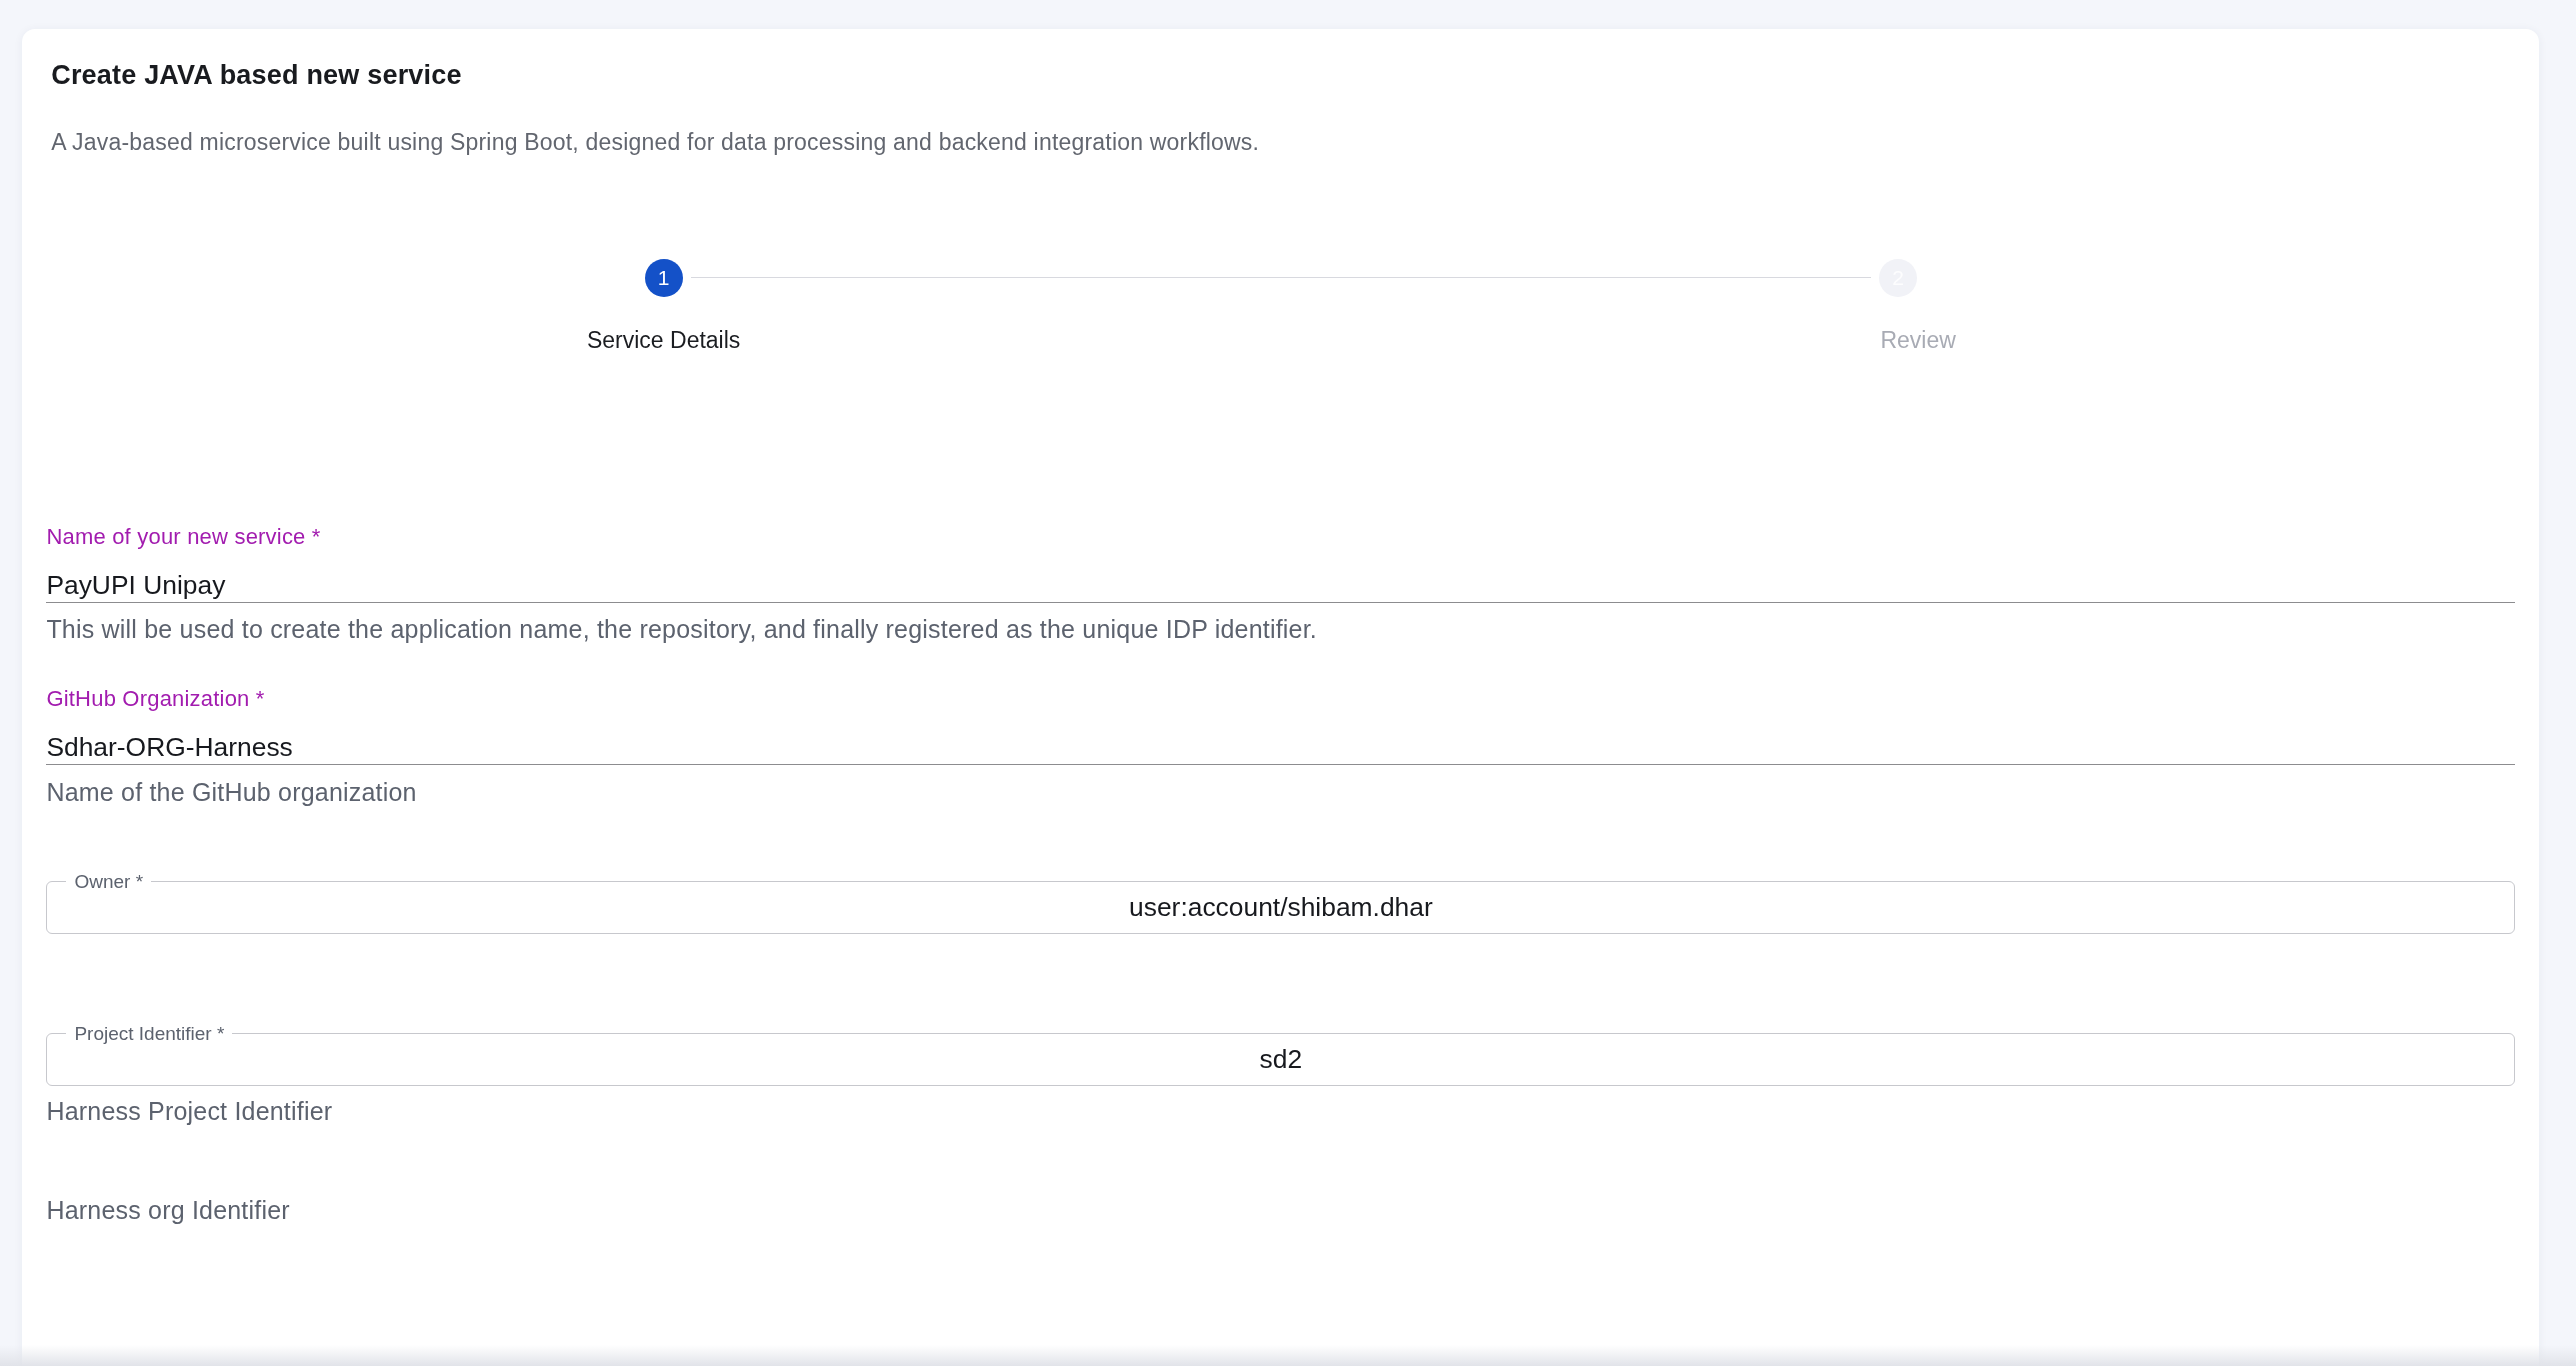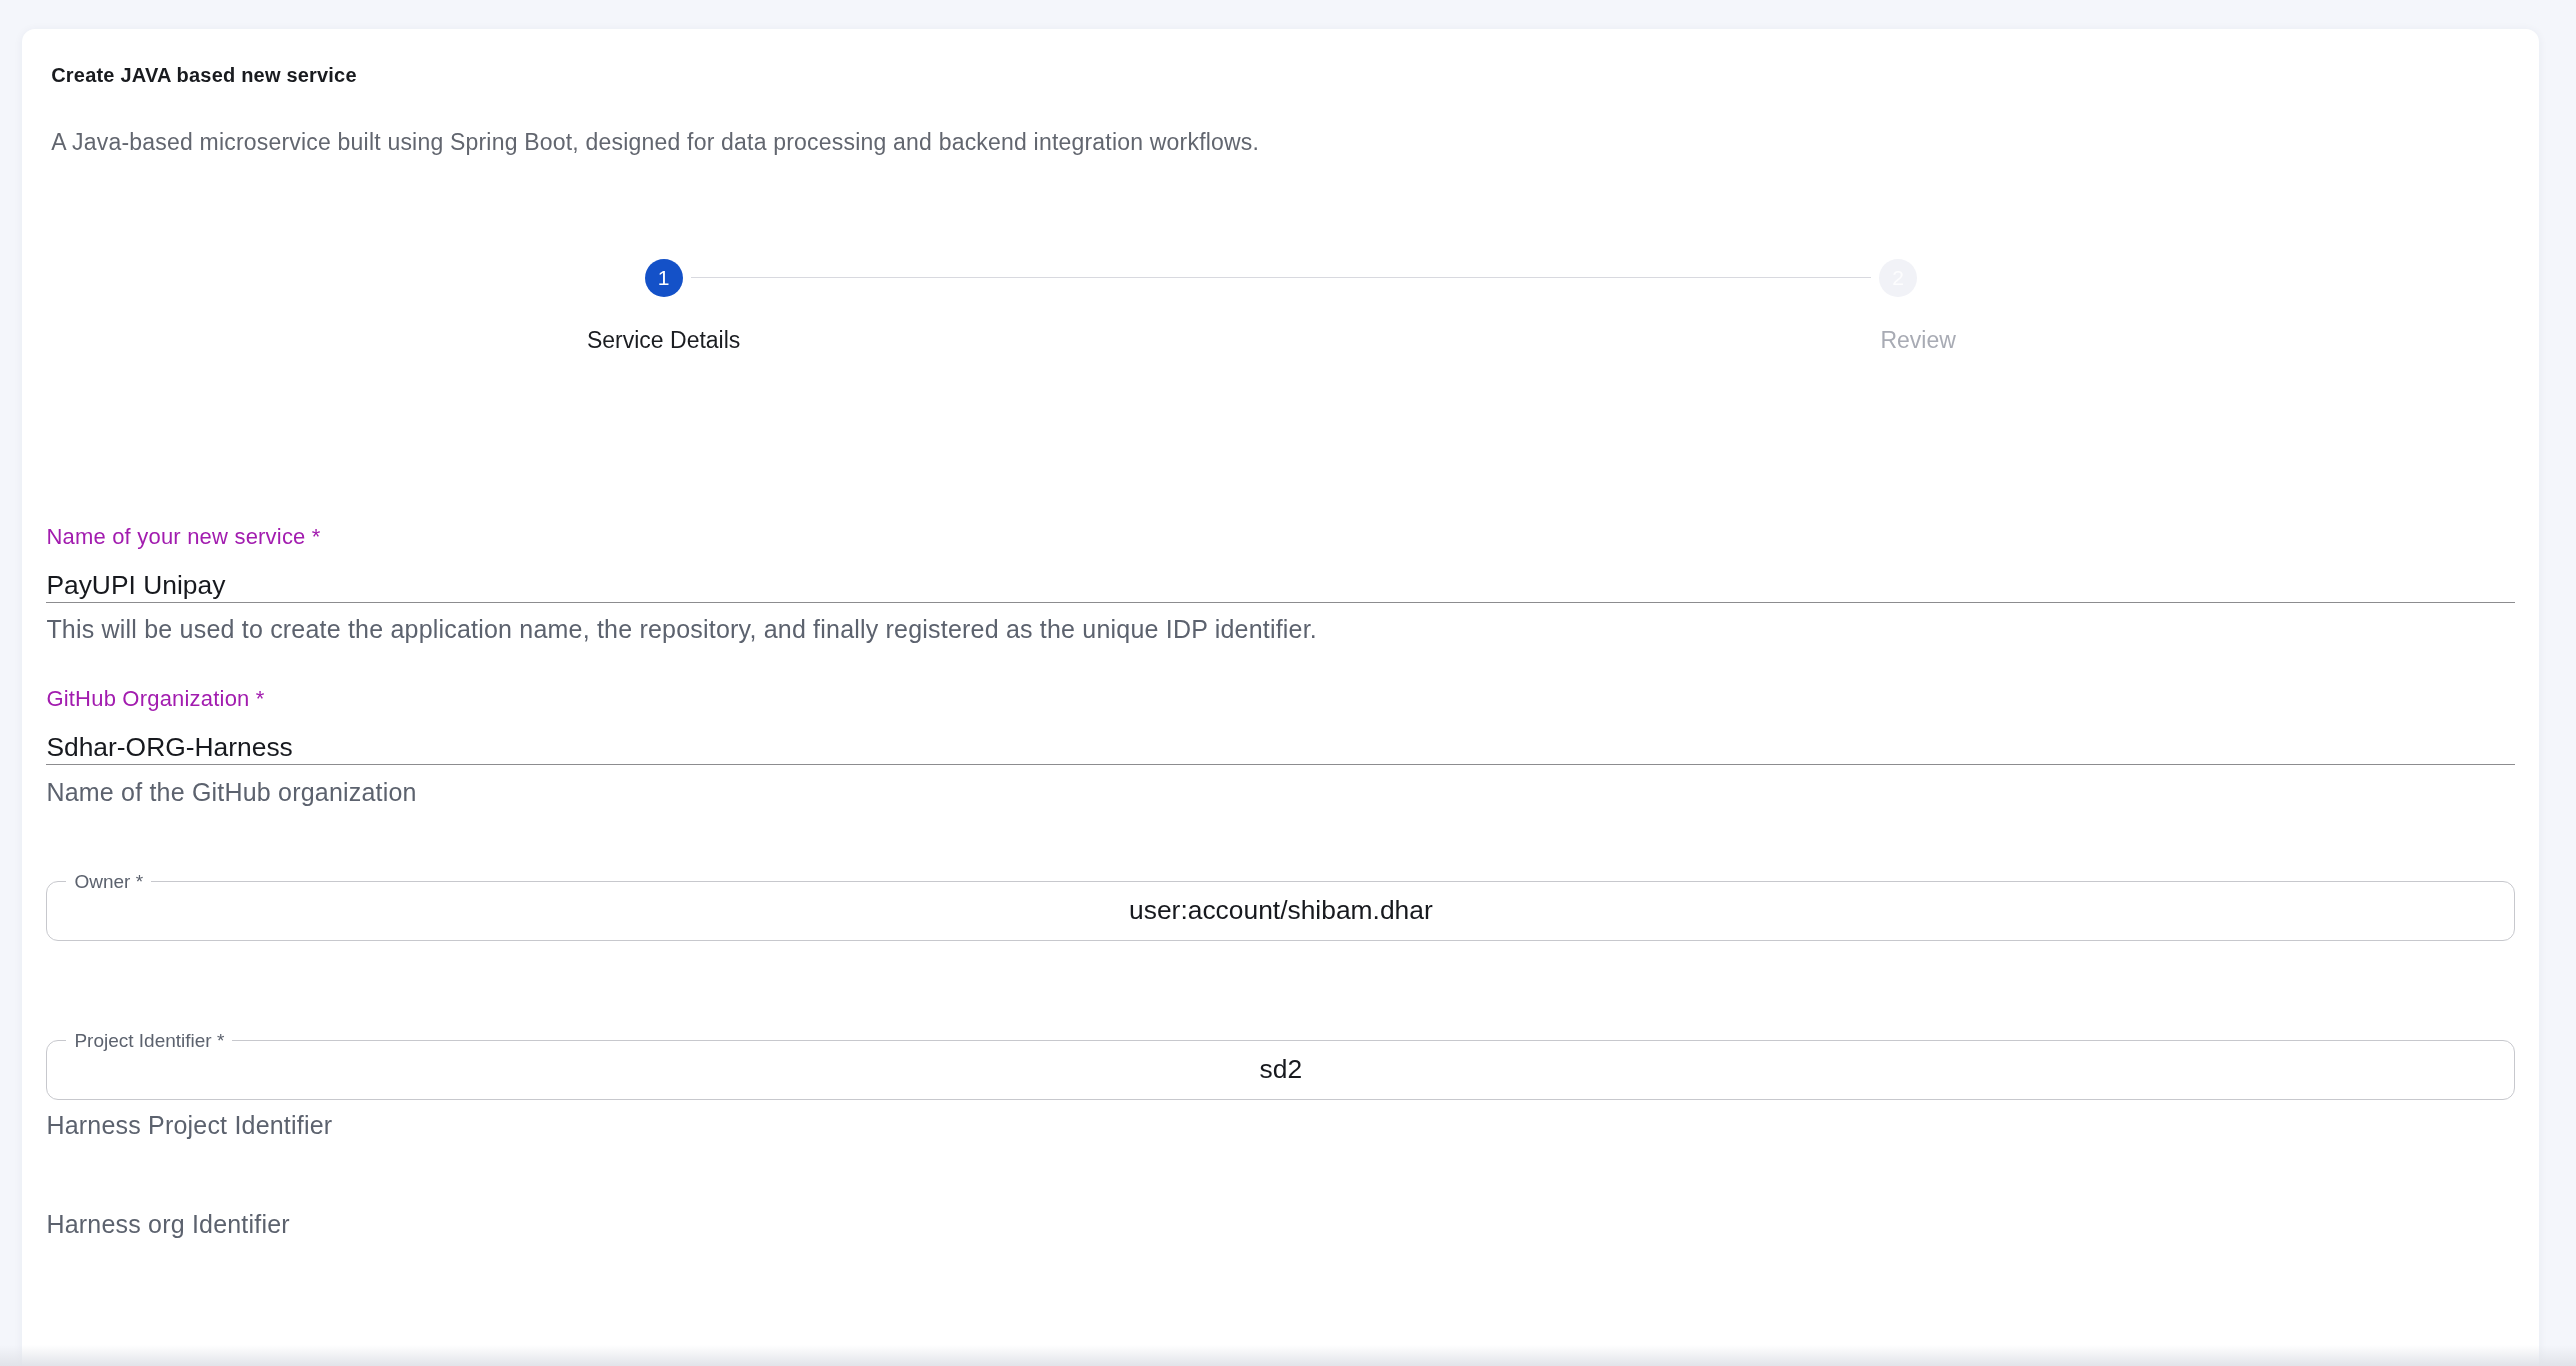--- a/index.html
+++ b/index.html
@@ -13,21 +13,21 @@
     position: absolute;
     left: 22.4px; top: 29px;
     width: 2517px; height: 1338px;
     background: #ffffff;
     border-radius: 13px 13px 0 0;
     box-shadow: 0 1.6px 9.6px rgba(40, 50, 90, 0.06);
     padding: 30px 24px 0 24px;
   }
   .page-title {
     margin-left: 4.8px;
-    font-size: 20px;
+    font-size: 27px;
     line-height: 33px;
     font-weight: 700;
     color: #191b1f;
     letter-spacing: 0.2px;
   }
   .page-description {
     margin-left: 4.8px;
     margin-top: 36px;
     font-size: 23px;
     line-height: 29px;
@@ -102,23 +102,23 @@
     font-size: 26.4px;
     color: #17191e;
   }
   .field-std .field-helper { margin-top: 14.4px; }
   .field-outlined { position: relative; }
   .field-outlined.g1 { margin-top: 77px; }
   .field-outlined.g2 { margin-top: 99px; }
   .field-outlined.g3 { margin-top: 75px; }
   .outlined-box {
     position: relative;
-    height: 60px;
+    height: 53px;
     border: 1.6px solid #c7c8cd;
-    border-radius: 12px;
+    border-radius: 6px;
     display: flex;
     align-items: center;
     padding: 0 22.4px;
     background: #ffffff;
   }
   .notch-label {
     position: absolute;
     top: -12px;
     left: 19px;
     background: #ffffff;

